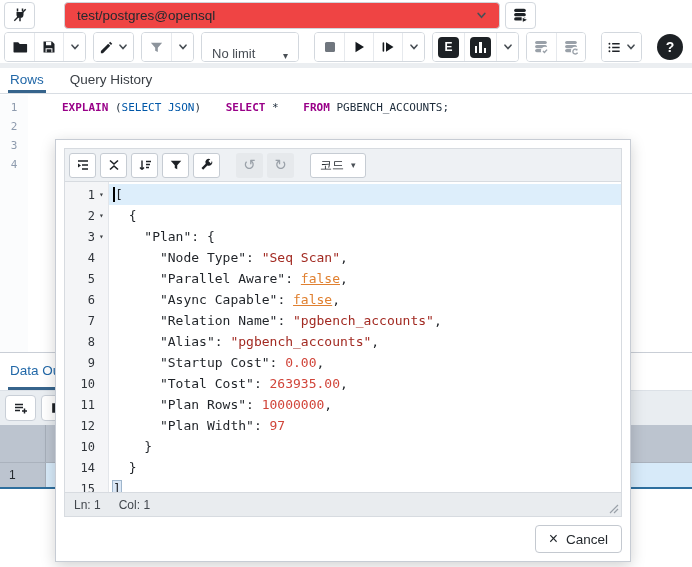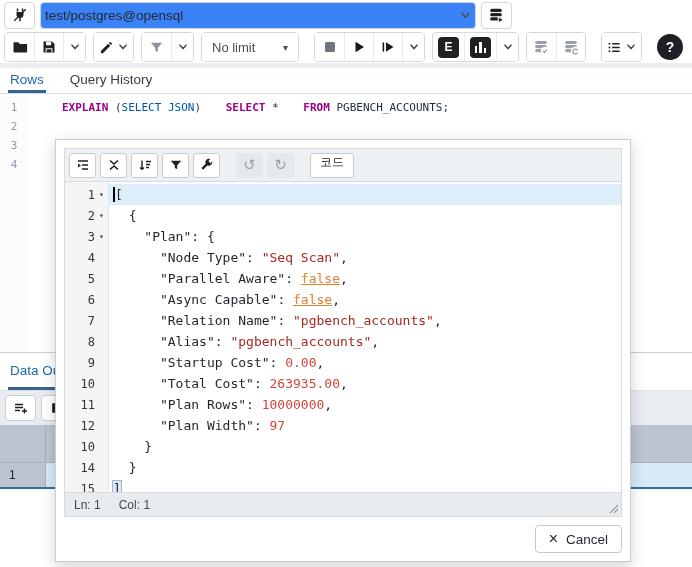--- a/index.html
+++ b/index.html
@@ -4,33 +4,33 @@
 <style>
   html,body{margin:0;padding:0;background:#fff;}
   *{box-sizing:border-box;}
   .app{position:relative;width:692px;height:567px;background:#fff;overflow:hidden;
        font-family:"Liberation Sans",sans-serif;color:#24292e;}
 
   
   .connbar{position:absolute;top:0;left:0;right:0;height:30px;display:flex;align-items:center;padding:2px 4px;gap:5px;background:#fff;}
   .iconbtn{height:27px;min-width:31px;border:1px solid #d3d8de;border-radius:4px;background:#fff;
            display:flex;align-items:center;justify-content:center;color:#1e2227;}
-  .connselect{width:436px;height:27px;border:1px solid #cfd4da;border-radius:4px;background:#3b82f6;
-              display:flex;align-items:center;justify-content:space-between;padding:0 4px;font-size:13.5px;color:#24292e;}
+  .connselect{width:436px;height:27px;border:1px solid #cfd4da;border-radius:4px;background:#ef4444;
+              display:flex;align-items:center;justify-content:space-between;padding:0 12px;font-size:13.5px;color:#24292e;margin-left:24px;}
   .chev{color:#4a5056;display:flex;align-items:center;}
 
   
   .toolbar{position:absolute;top:30px;left:0;right:0;height:34px;display:flex;align-items:center;padding:0 4px;background:#fff;}
   .tgroup{display:flex;height:30px;border:1px solid #d3d8de;border-radius:4px;overflow:hidden;background:#fff;margin-right:7px;}
   .tbtn{min-width:29px;padding:0 5px;display:flex;align-items:center;justify-content:center;background:#fff;
         border-left:1px solid #e6e9ed;color:#1e2227;}
   .tbtn:first-child{border-left:none;}
   .tbtn.narrow{min-width:22px;padding:0 3px;}
   .tbtn.disabled{color:#8d949c;}
-  .limitsel{width:96px;display:flex;align-items:center;justify-content:space-between;padding:0 10px;font-size:13px;color:#464c53;}
+  .limitsel{width:96px;display:flex;align-items:flex-end;justify-content:space-between;padding:0 10px;font-size:13px;color:#464c53;}
   .darkbadge{width:21px;height:21px;background:#1d2125;border-radius:4px;color:#fff;display:flex;align-items:center;justify-content:center;
              font-size:12px;font-weight:bold;}
   .bars{display:flex;align-items:flex-end;gap:2px;height:12px;}
   .bars i{display:block;width:2.5px;background:#fff;}
   .roundhelp{width:26px;height:26px;border-radius:50%;background:#1d2125;color:#fff;display:flex;align-items:center;justify-content:center;
              font-size:14px;font-weight:bold;}
   .sp{flex:0 0 8px;}
 
   
   .tabbar{position:absolute;top:63px;left:0;right:0;height:31px;background:#fff;border-top:5px solid #ebeef1;
@@ -62,21 +62,21 @@
 
   
   .dialog{position:absolute;left:55px;top:139px;width:576px;height:423px;background:#fff;border:1px solid #c7ccd4;
           box-shadow:0 4px 14px rgba(0,0,0,.18);z-index:10;padding:8px;display:flex;flex-direction:column;}
   .je{flex:1;display:flex;flex-direction:column;min-height:0;border:1px solid #d7dbe0;}
   .je-toolbar{height:32px;background:#eef1f4;display:flex;align-items:center;padding:0 4px;gap:4px;flex:0 0 32px;}
   .je-btn{width:27px;height:25px;background:#fff;border:1px solid #c6ccd3;border-radius:3px;display:flex;align-items:center;justify-content:center;color:#1d2125;}
   .je-btn.flat{background:#e6e9ec;border-color:transparent;color:#9aa1a9;font-size:15px;font-family:"DejaVu Sans",sans-serif;}
   .je-gap{flex:0 0 8px;}
   .je-mode{height:25px;background:#fff;border:1px solid #c6ccd3;border-radius:3px;display:flex;align-items:center;gap:7px;
-           padding:0 9px;font-size:12px;color:#24292e;flex-direction:column;}
+           padding:0 9px;font-size:12px;color:#24292e;}
   .je-mode .crt{font-size:9px;color:#4a5056;}
   .je-body{flex:1;display:flex;min-height:0;background:#fff;border-top:1px solid #d7dbe0;}
   .je-gutter{width:44px;background:#f4f5f7;border-right:1px solid #e3e6ea;padding-top:2px;
              font-family:"DejaVu Sans Mono",monospace;font-size:12px;color:#30353b;flex:0 0 44px;}
   .je-ln{height:21px;display:flex;align-items:center;justify-content:flex-end;}
   .je-ln .num{text-align:right;}
   .je-ln .fold{width:13px;font-size:8px;color:#3c4043;text-align:center;}
   .je-code{flex:1;padding-top:2px;font-family:"DejaVu Sans Mono",monospace;font-size:13px;overflow:hidden;}
   .je-cl{height:21px;display:flex;align-items:center;white-space:pre;padding-left:4px;}
   .je-cl.cur{background:#ddeefb;}

